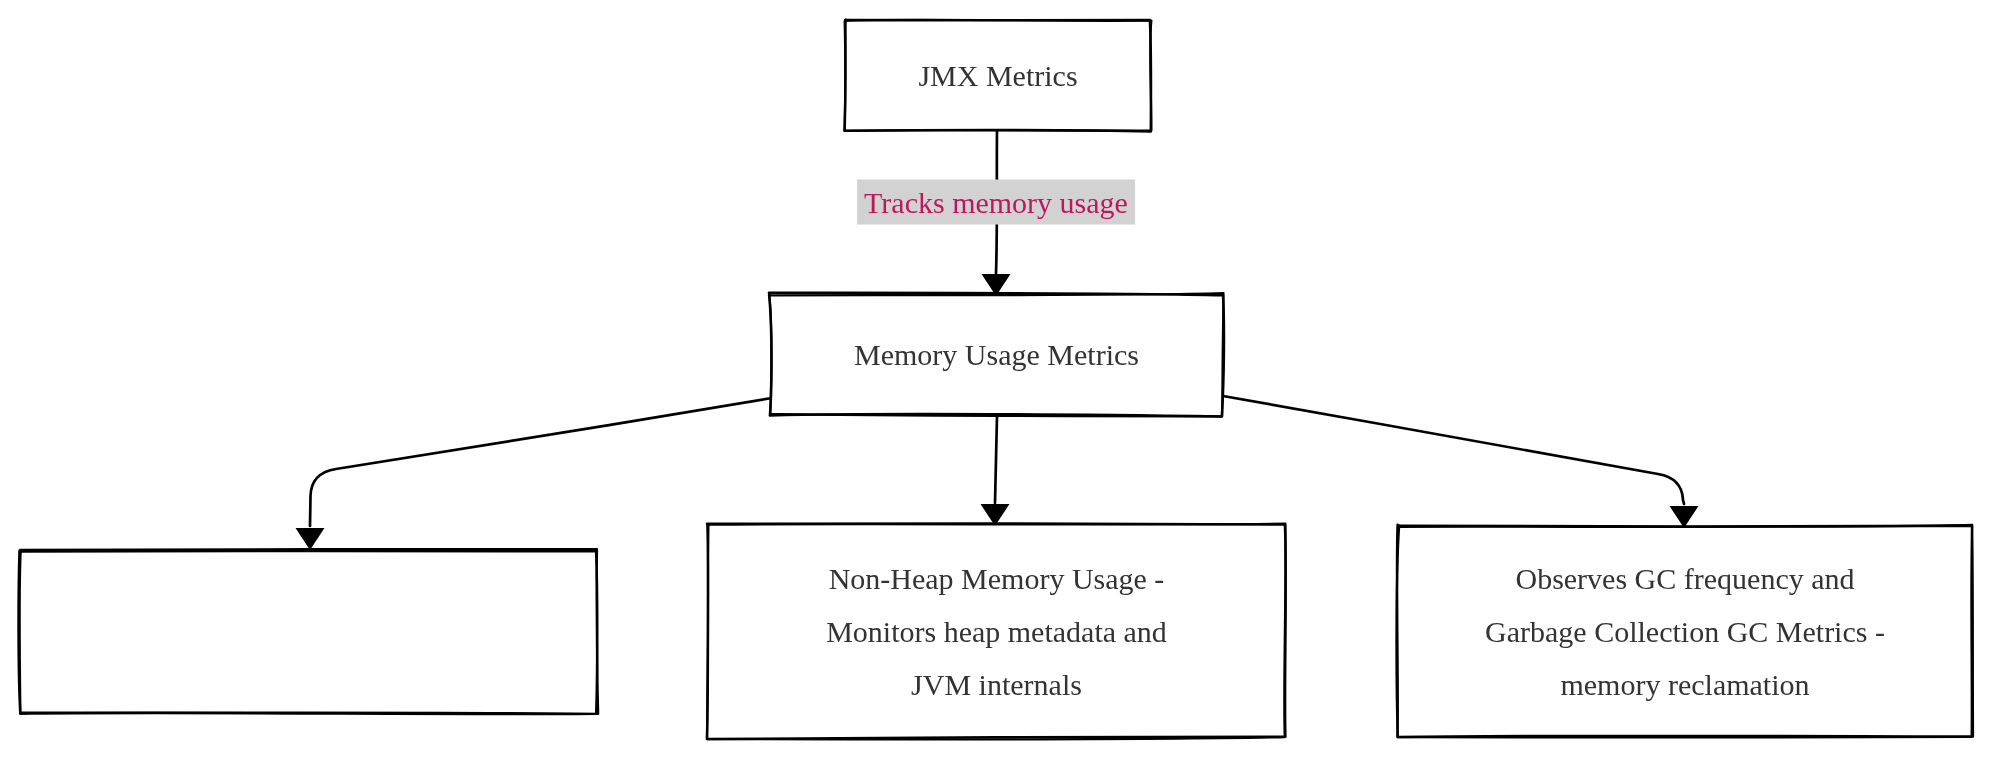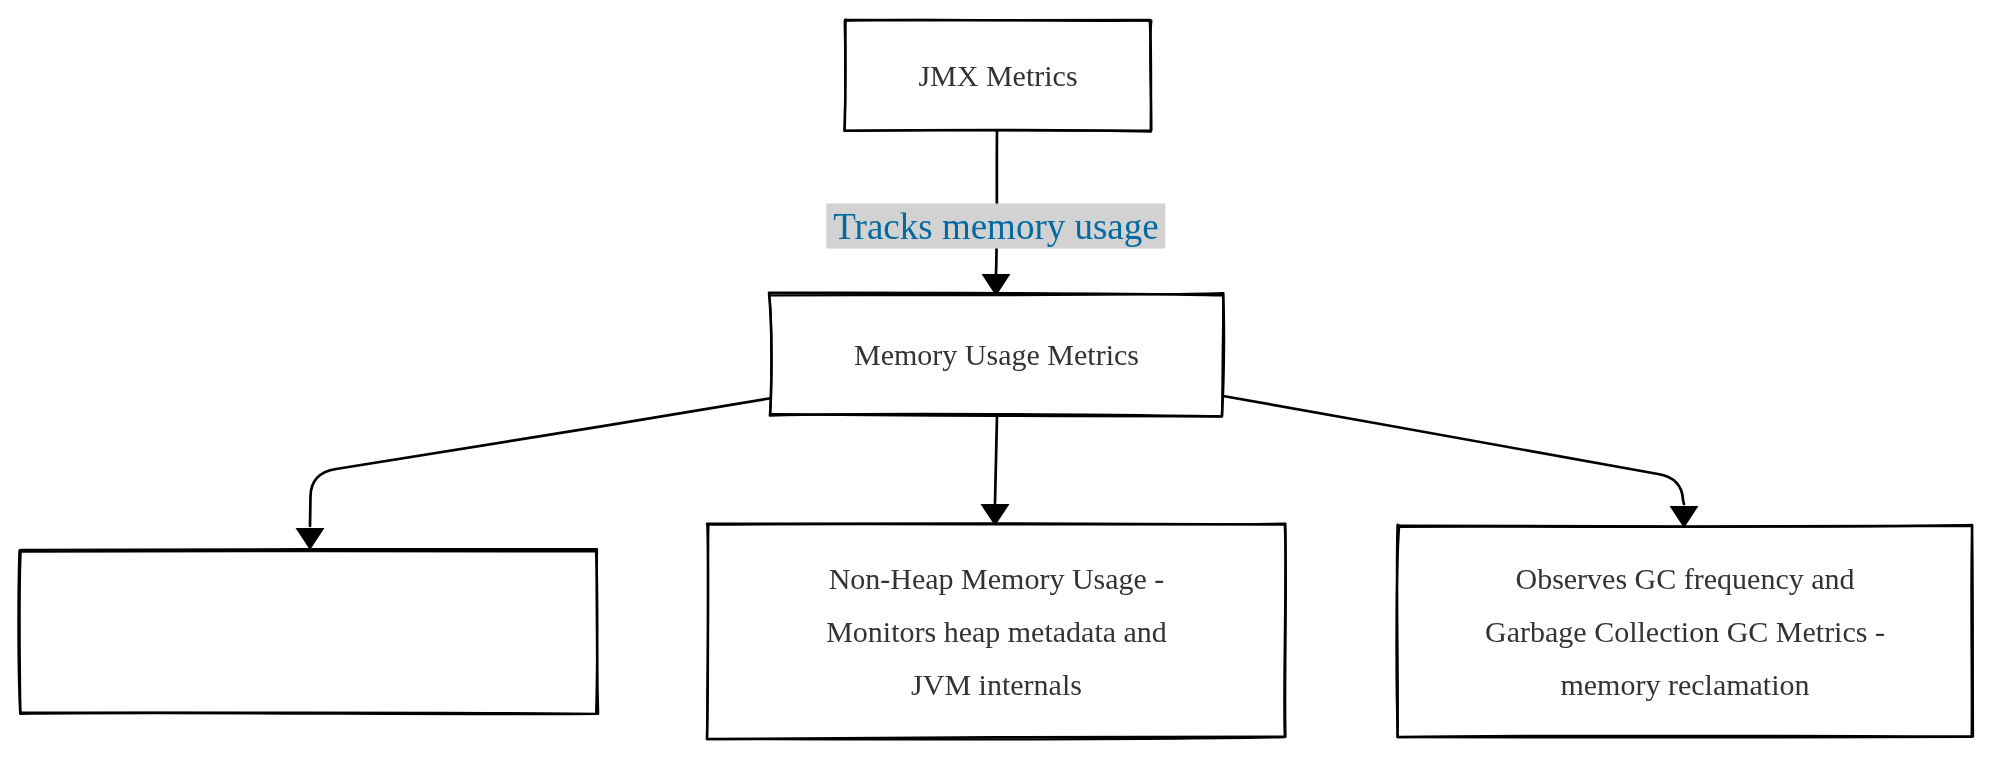--- a/index.html
+++ b/index.html
@@ -36,25 +36,25 @@
   }
   .node .ln { display: block; white-space: nowrap; }
   .node-jmx     { left: 845px;  top: 20px;  width: 306px; height: 111px; }
   .node-memory  { left: 770px;  top: 294px; width: 453px; height: 121px; text-align: right; }
   .node-heap    { left: 20px;   top: 550px; width: 577px; height: 163px; }
   .node-nonheap { left: 708px;  top: 525px; width: 577px; height: 213px; }
   .node-gc      { left: 1398px; top: 526px; width: 574px; height: 211px; }
   .edge-label {
     position: absolute;
     left: 996px;
-    top: 226px;
+    top: 202px;
     transform: translate(-50%, -50%);
     background: #d2d2d2;
-    color: #0369a1;
-    font-size: 37px;
+    color: #be185d;
+    font-size: 30px;
     line-height: 37px;
     padding: 4px 7px;
     white-space: nowrap;
   }
 </style>
 </head>
 <body>
 
 <div class="canvas">
 

